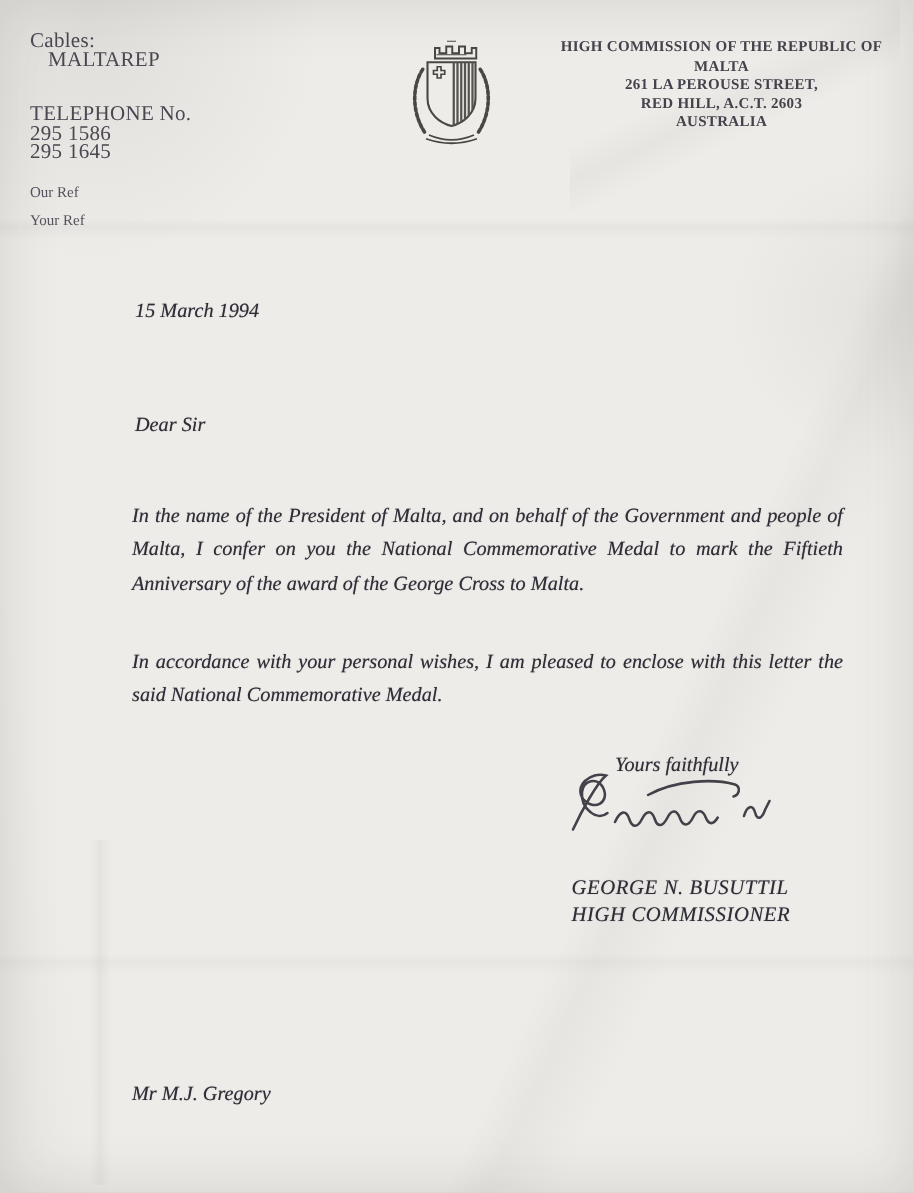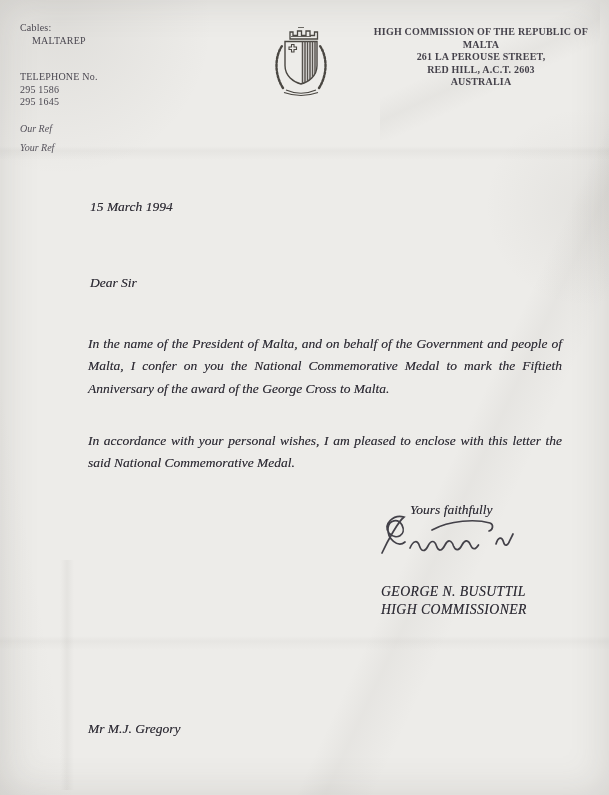--- a/index.html
+++ b/index.html
@@ -25,28 +25,28 @@
   }
   .crease{position:absolute;pointer-events:none;}
   .crease.v1{left:60px;top:560px;width:14px;height:230px;
     background:linear-gradient(to right, transparent, rgba(90,86,80,0.06) 50%, transparent);}
   .crease.d1{left:380px;top:0;width:220px;height:140px;
     background:linear-gradient(155deg, transparent 40%, rgba(90,86,80,0.05) 50%, transparent 60%);}
 
   .abs{position:absolute;}
 
   
-  .hdr-left{left:20px;top:22px;font-size:10px;line-height:12.5px;color:#4a4750;letter-spacing:.2px;}
+  .hdr-left{left:20px;top:22px;font-size:14px;line-height:12.5px;color:#4a4750;letter-spacing:.2px;}
   .hdr-left .indent{padding-left:12px;}
   .hdr-left .tel{margin-top:24px;}
   .hdr-right{left:356px;top:26px;width:250px;text-align:center;
     font-size:10px;line-height:12.5px;color:#45424b;letter-spacing:.2px;font-weight:bold;}
   .emblem{left:272px;top:25px;}
 
-  .refs{left:20px;top:119px;font-style:italic;font-size:10px;line-height:19px;color:#56535c;}
+  .refs{left:20px;top:119px;font-size:10px;line-height:19px;color:#56535c;}
 
   
   .letter-text{font-style:italic;font-size:13.5px;color:#2f2d36;
     text-shadow:0 0 .6px rgba(47,45,54,.55);margin-top:24px;}
   .date{left:90px;top:175px;}
   .salutation{left:90px;top:251px;}
   .para{left:88px;width:474px;text-align:justify;line-height:22.3px;}
   .para.p1{top:309px;}
   .para.p2{top:406px;}
   .closing{left:410px;top:478px;}

